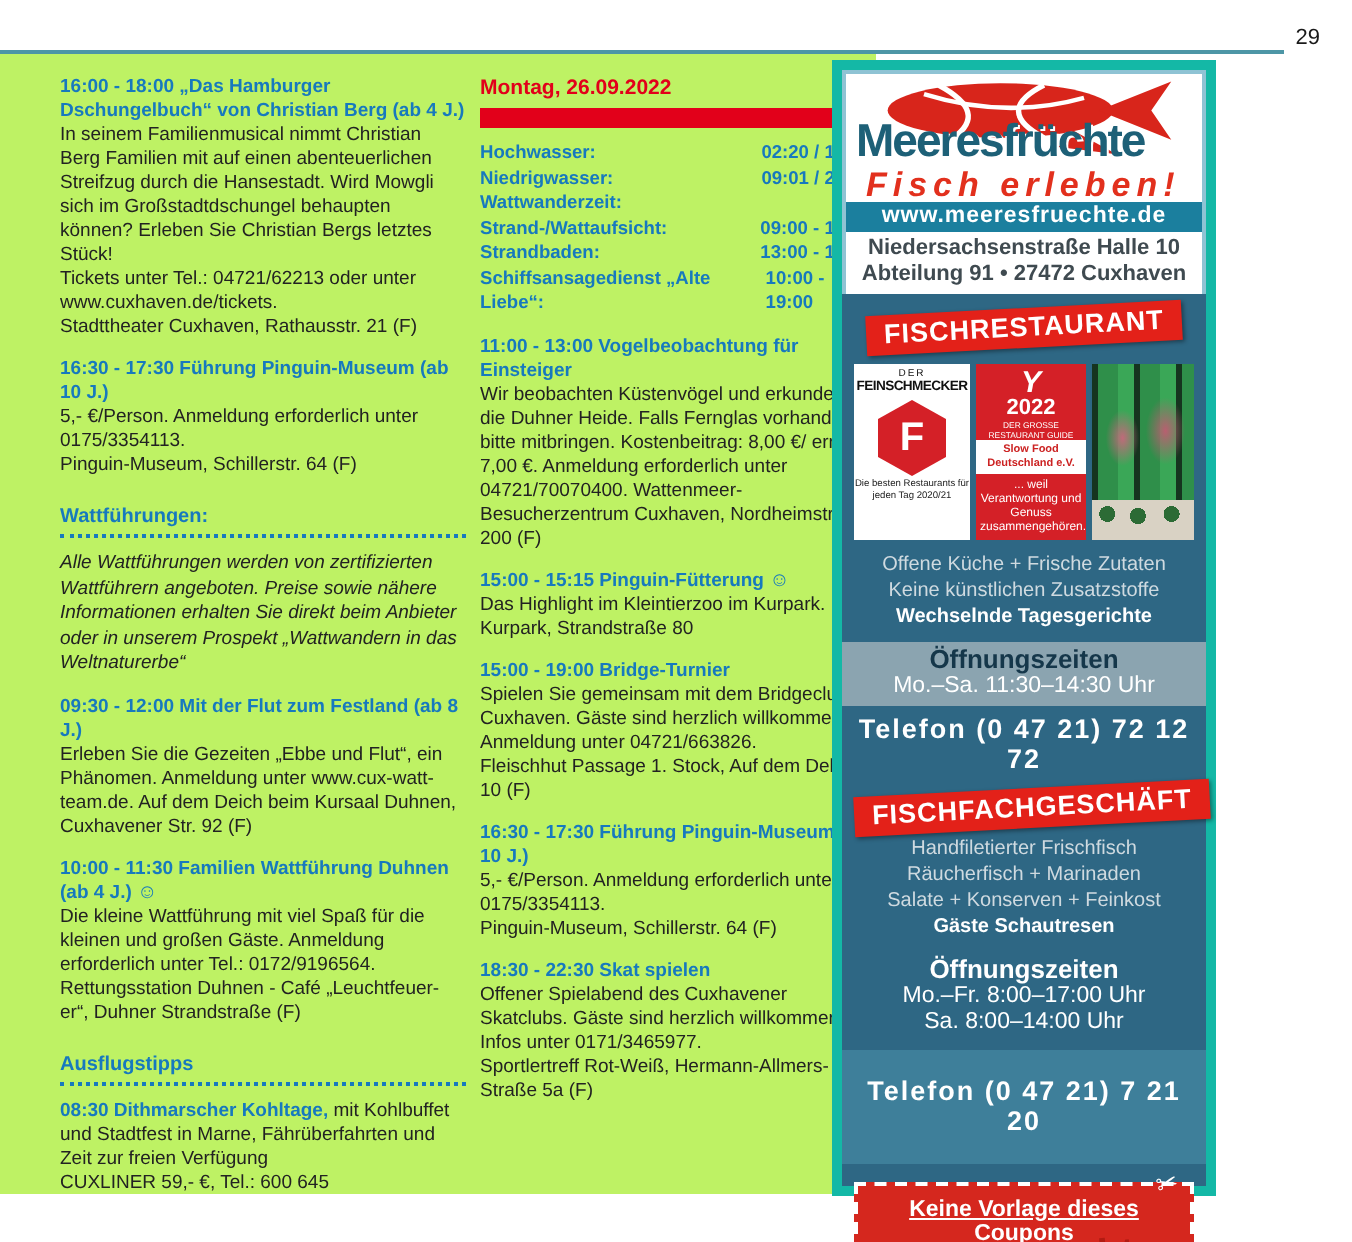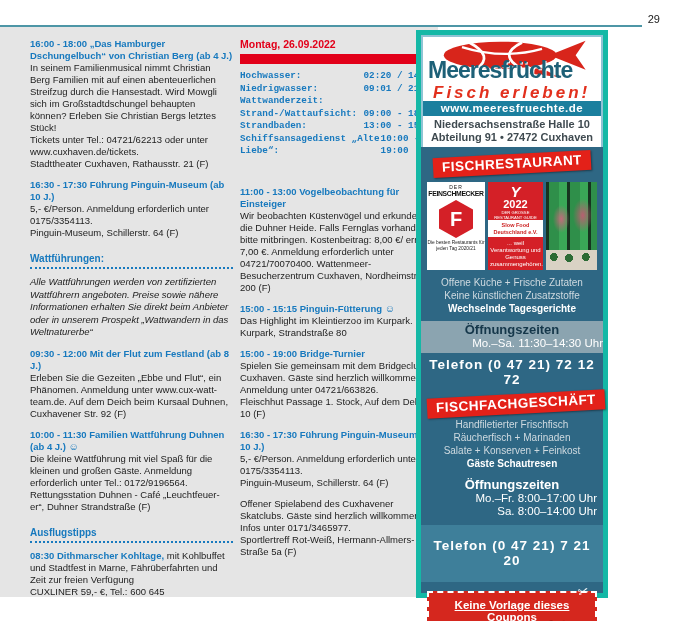--- a/index.html
+++ b/index.html
@@ -3,39 +3,39 @@
 <meta charset="utf-8">
 <style>
   * { margin:0; padding:0; box-sizing:border-box; }
   html,body { width:676px; height:621px; }
   body { font-family:"Liberation Sans", sans-serif; background:#ffffff; position:relative; overflow:hidden; }
   .page { position:absolute; inset:0; }
 
   .page-num { position:absolute; top:13px; right:16px; font-size:11px; color:#1a1a1a; }
   .top-rule { position:absolute; top:25px; left:0; width:642px; height:2px; background:#4d96a6; }
 
-  .content-panel { position:absolute; top:27px; left:0; width:438px; height:570px; background:#e5e5e5; }
+  .content-panel { position:absolute; top:27px; left:0; width:438px; height:570px; background:#bef264; }
 
   .col { position:absolute; top:0; }
   .col-left { left:30px; width:203px; padding-top:11px; }
   .col-mid  { left:240px; width:196px; padding-top:11px; }
 
   .evt { margin-bottom:9px; }
   .evt-title { color:#1779be; font-weight:bold; font-size:9.5px; line-height:12px; }
   .evt-body  { color:#222222; font-size:9.5px; line-height:12px; white-space:pre-line; }
   .smiley { color:#1779be; font-weight:bold; font-size:10px; }
 
   .sec-head { color:#1779be; font-weight:bold; font-size:10px; line-height:12px;
               border-bottom:2px dotted #1779be; padding-bottom:2px; margin:14px 0 7px 0; }
   .italic-par { color:#222222; font-size:9.5px; line-height:12.5px; font-style:italic; margin-bottom:9px; }
   .lead-bold { color:#1779be; font-weight:bold; }
 
   .date-head { color:#e2001a; font-weight:bold; font-size:10.5px; line-height:13px; }
   .red-bar { height:10px; background:#e2001a; margin:3px 0 6px 0; }
-  .tide { margin-bottom:28px;font-family:Liberation Mono, monospace; }
+  .tide { margin-bottom:10px; }
   .tide-row { display:flex; justify-content:space-between; font-size:9.3px; line-height:12.5px;
               color:#1779be; font-weight:bold; }
 
   
   .ad { position:absolute; top:30px; left:416px; width:192px; height:568px; background:#2e6784;
         border:5px solid #14b8a6; }
   .ad-top { background:#ffffff; border:2px solid #8fc3d4; border-bottom:none; }
   .logo-box { position:relative; height:64px; overflow:visible; }
   .fish-svg { position:absolute; top:1px; right:4px; width:170px; height:40px; z-index:1; }
   .brand { position:absolute; top:20px; left:5px; z-index:2; color:#1d6077; font-weight:bold;
@@ -79,21 +79,21 @@
         radial-gradient(circle 4px at 15% 35%, #2c6b35 0 4px, transparent 4px),
         radial-gradient(circle 4px at 45% 40%, #2c6b35 0 4px, transparent 4px),
         radial-gradient(circle 4px at 78% 35%, #2c6b35 0 4px, transparent 4px),
         #d9d2c4; }
 
   .features { text-align:center; font-size:10px; line-height:13px; color:#cfdae0; margin-bottom:6px; }
   .features .strong { color:#ffffff; font-weight:bold; }
 
   .hours-band { background:#8ba4b0; text-align:center; padding:2px 0 3px 0; margin:0 -6px 4px -6px; }
   .hours-title { color:#15374a; font-weight:bold; font-size:13px; line-height:14px; }
-  .hours-line { color:#ffffff; font-size:11.5px; line-height:13px;text-align:right; }
+  .hours-line { color:#ffffff; font-size:11.5px; line-height:13px; }
   .phone { text-align:center; color:#ffffff; font-weight:bold; font-size:13.5px;
            letter-spacing:1px; margin:3px 0 2px 0; }
 
   .shop-hours { text-align:center; margin-top:8px; }
   .shop-hours .hours-title { color:#ffffff; }
   .shop-hours .hours-line { font-size:11.5px; }
   .phone-band { background:#3e7f9a; margin:7px -6px 0 -6px; padding:2px 0 3px 0; }
 
   .coupon { position:relative; background:#d5271e; border:2px dashed #ffffff; margin-top:9px;
             padding:6px 4px 5px 4px; text-align:center; overflow:visible; }
@@ -195,20 +195,21 @@
         <div class="evt-title">15:00 - 19:00 Bridge-Turnier</div>
         <div class="evt-body">Spielen Sie gemeinsam mit dem Bridgeclub Cuxhaven. Gäste sind herzlich willkommen! Anmeldung unter 04721/663826.
 Fleischhut Passage 1. Stock, Auf dem Delft 2-10 (F)</div>
       </div>
       <div class="evt">
         <div class="evt-title">16:30 - 17:30 Führung Pinguin-Museum (ab 10 J.)</div>
         <div class="evt-body">5,- €/Person. Anmeldung erforderlich unter 0175/3354113.
 Pinguin-Museum, Schillerstr. 64 (F)</div>
       </div>
       <div class="evt">
+        <div class="evt-title">18:30 - 22:30 Skat spielen</div>
         <div class="evt-body">Offener Spielabend des Cuxhavener Skatclubs. Gäste sind herzlich willkommen! Infos unter 0171/3465977.
 Sportlertreff Rot-Weiß, Hermann-Allmers-Straße 5a (F)</div>
       </div>
 
     </div>
   </div>
 
   <div class="ad">
     <div class="ad-top">
       <div class="logo-box">

